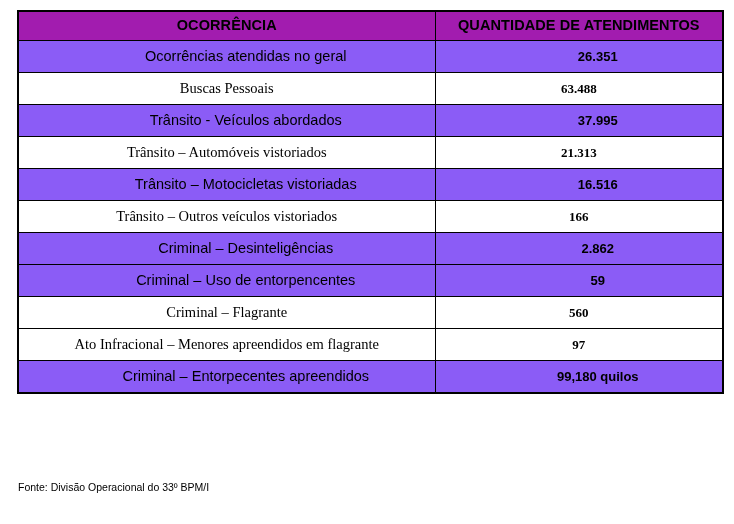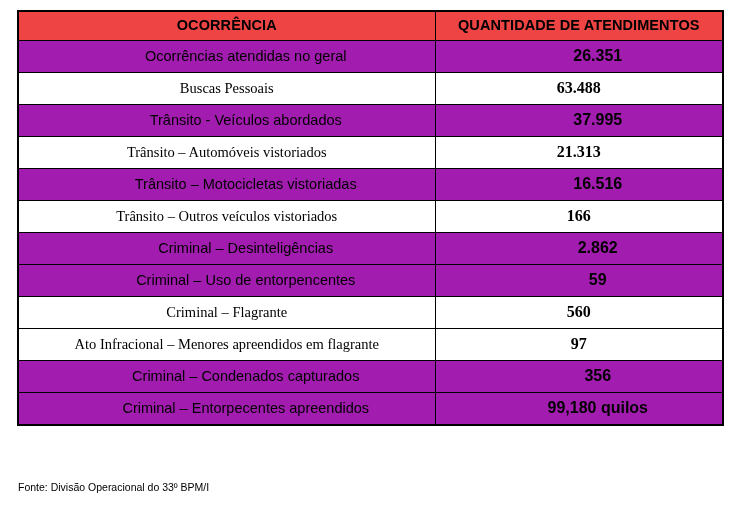--- a/index.html
+++ b/index.html
@@ -40,36 +40,36 @@
     border: 1.6px solid #000000;
     text-align: center;
     vertical-align: middle;
     padding: 0 4px;
     height: 31px;
     line-height: 1.05;
     white-space: nowrap;
     overflow: hidden;
   }
   table.stats thead th {
-    background: #ef4444;
+    background: #a21caf;
     font-weight: bold;
     font-size: 14.5px;
     letter-spacing: 0.1px;
     height: 28px;
   }
   table.stats tbody td.occ {
     font-size: 14.5px;
     font-weight: normal;
   }
   table.stats tbody td.qty {
-    font-size: 16px;
+    font-size: 13px;
     font-weight: bold;
   }
   table.stats tbody tr.hl td {
-    background: #a21caf;
+    background: #8b5cf6;
     padding-left: 42px;
   }
   table.stats tbody tr.plain td {
     background: #ffffff;
     font-family: Liberation Serif, serif;
   }
   .source {
     position: absolute;
     left: 18px;
     top: 481px;
@@ -131,24 +131,20 @@
           </tr>
           <tr class="plain">
             <td class="occ">Criminal – Flagrante</td>
             <td class="qty">560</td>
           </tr>
           <tr class="plain">
             <td class="occ">Ato Infracional – Menores apreendidos em flagrante</td>
             <td class="qty">97</td>
           </tr>
           <tr class="hl">
-            <td class="occ">Criminal – Condenados capturados</td>
-            <td class="qty">356</td>
-          </tr>
-          <tr class="hl">
             <td class="occ">Criminal – Entorpecentes apreendidos</td>
             <td class="qty">99,180 quilos</td>
           </tr>
         </tbody>
     </table>
   </div>
 
   <div class="source">Fonte: Divisão Operacional do 33º BPM/I</div>
 
 </div>

